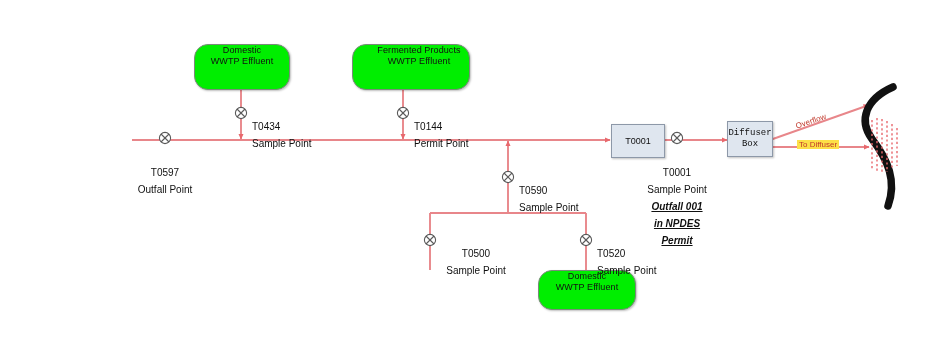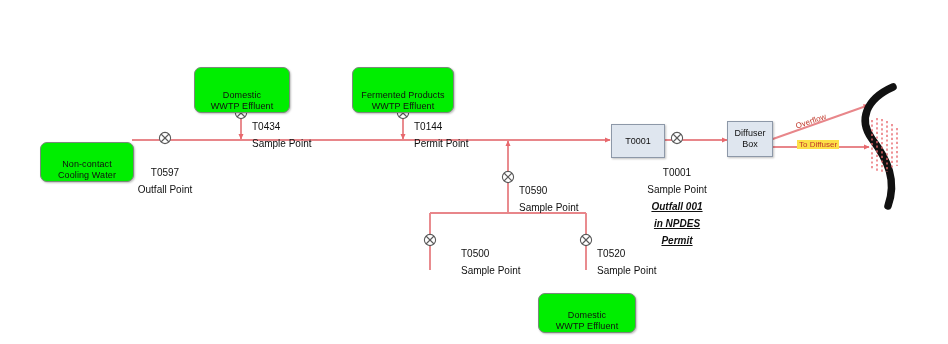--- a/index.html
+++ b/index.html
@@ -22,31 +22,30 @@
     position: absolute;
     left: 0;
     top: 0;
     width: 948px;
     height: 344px;
   }
   .node-green {
     position: absolute;
     background: #00ee00;
     border: 1px solid #7a8a7a;
-    border-radius: 7px;
+    border-radius: 14px;
     box-shadow: 1px 1px 2px rgba(0,0,0,0.25);
     display: flex;
-    align-items: flex-end;
+    align-items: flex-start;
     justify-content: center;
     text-align: center;
     color: #101010;
     font-size: 9px;
     line-height: 11px;
     letter-spacing: 0.1px;
-    margin-top: 23px;
   }
   .node-blue {
     position: absolute;
     background: #dfe6ef;
     border: 1px solid #8d98a8;
     box-shadow: 1px 1px 2px rgba(0,0,0,0.25);
     display: flex;
     align-items: center;
     justify-content: center;
     text-align: center;
@@ -145,47 +144,43 @@
         <line x1="582" y1="236" x2="590" y2="244"></line>
         <line x1="590" y1="236" x2="582" y2="244"></line>
 
         <circle cx="677" cy="138" r="5.6" fill="#ffffff"></circle>
         <line x1="673" y1="134" x2="681" y2="142"></line>
         <line x1="681" y1="134" x2="673" y2="142"></line>
       </g>
     </g>
   </svg>
 
-  <div class="node-green" style="left:40px; top:119px; width:92px; height:38px;">
-    <span style="white-space:pre-line;">Non-contact
-Cooling Water</span>
-  </div>
 
   <div class="node-green" style="left:194px; top:44px; width:94px; height:44px;">
     <span style="white-space:pre-line;">Domestic
 WWTP Effluent</span>
   </div>
 
-  <div class="node-green" style="left:352px; top:44px; width:100px; height:44px;">
+  <div class="node-green" style="left:352px; top:44px; width:100px; height:44px;padding-left:16px;">
     <span style="white-space:pre-line;">Fermented Products
 WWTP Effluent</span>
   </div>
 
 
   <div class="node-green" style="left:538px; top:270px; width:96px; height:38px;">
     <span style="white-space:pre-line;">Domestic
 WWTP Effluent</span>
   </div>
 
   <div class="node-blue" style="left:611px; top:124px; width:52px; height:32px;">
     <span style="white-space:pre-line;">T0001</span>
   </div>
 
   <div class="node-blue" style="left:727px; top:121px; width:44px; height:34px;">
-    <span style="white-space:pre-line;">Diffuser
+    <span style="white-space:pre-line;font-family:Liberation Mono, monospace;">Diffuser
 Box</span>
   </div>
 
   <div class="sp-label" style="left:128px; top:147px; width:74px;">
     <span>T0597
 Outfall Point</span>
   </div>
 
   <div class="sp-label" style="left:252px; top:101px; width:74px; text-align:left;">
     <span>T0434
@@ -195,21 +190,21 @@
   <div class="sp-label" style="left:414px; top:101px; width:74px; text-align:left;">
     <span>T0144
 Permit Point</span>
   </div>
 
   <div class="sp-label" style="left:519px; top:165px; width:74px; text-align:left;">
     <span>T0590
 Sample Point</span>
   </div>
 
-  <div class="sp-label" style="left:461px; top:228px; width:74px; text-align:left;">
+  <div class="sp-label" style="left:439px; top:228px; width:74px; text-align:center;">
     <span>T0500
 Sample Point</span>
   </div>
 
   <div class="sp-label" style="left:597px; top:228px; width:74px; text-align:left;">
     <span>T0520
 Sample Point</span>
   </div>
 
   <div class="sp-label" style="left:640px; top:147px; width:74px;">

